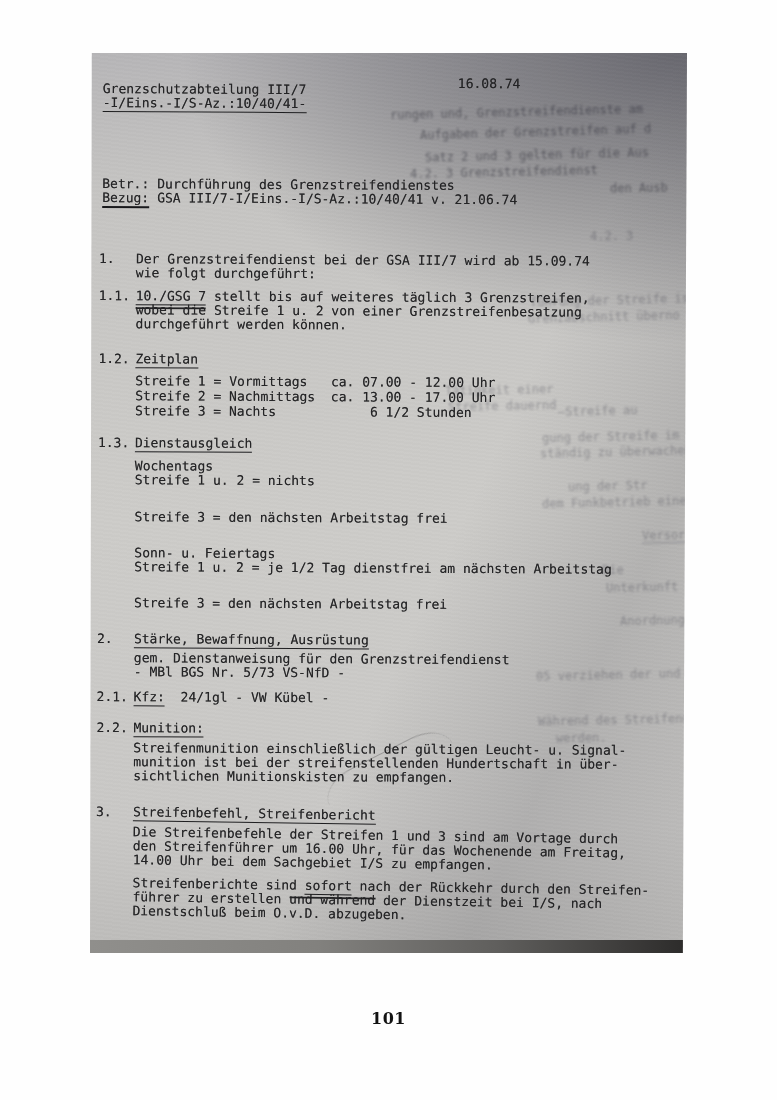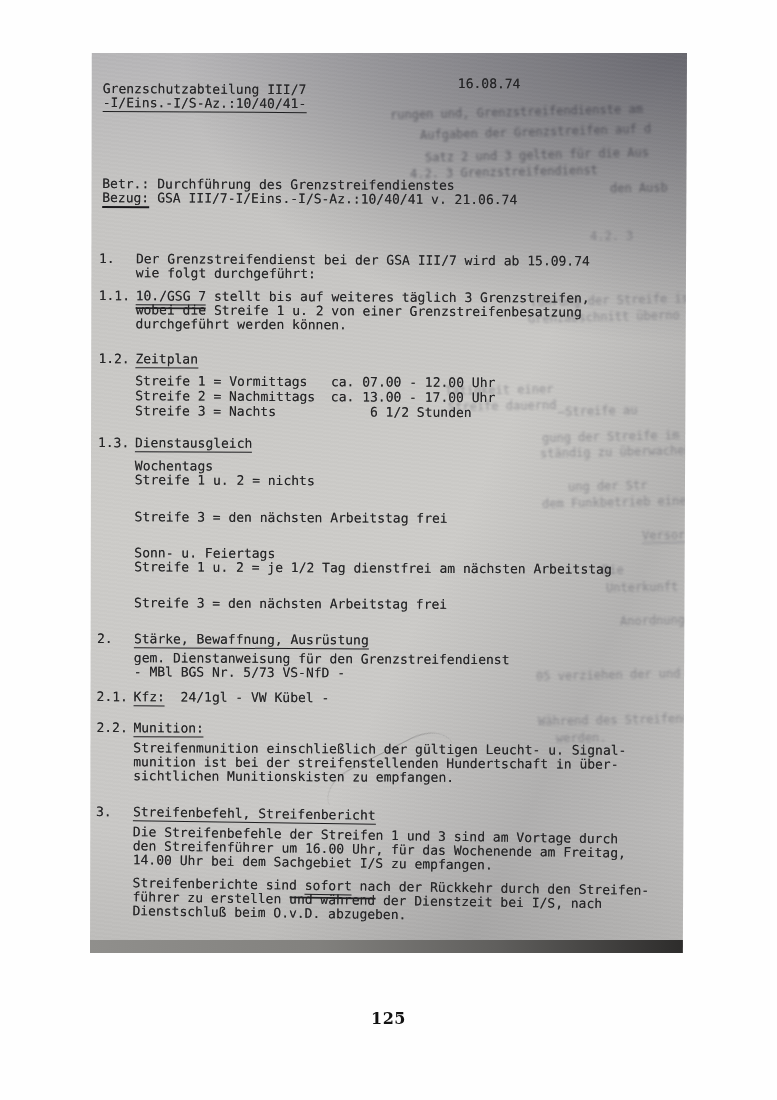--- a/index.html
+++ b/index.html
@@ -149,15 +149,15 @@
       <div class="row tilt" style="left:47px;top:800px;">14.00 Uhr bei dem Sachgebiet I/S zu empfangen.</div>
       <div class="row tilt" style="left:47px;top:823px;"><span>Streifenberichte sind </span><span class="ul">sofort</span><span> nach der Rückkehr durch den Streifen-</span></div>
       <div class="row tilt" style="left:47px;top:837px;"><span>führer zu erstellen </span><span class="st">und während</span><span> der Dienstzeit bei I/S, nach</span></div>
       <div class="row tilt" style="left:47px;top:851px;">Dienstschluß beim O.v.D. abzugeben.</div>
 
     </div>
 
     <div class="grain"></div>
   </div>
 
-  <div class="folio">125</div>
+  <div class="folio">101</div>
 
 </div>
 
 </body></html>

